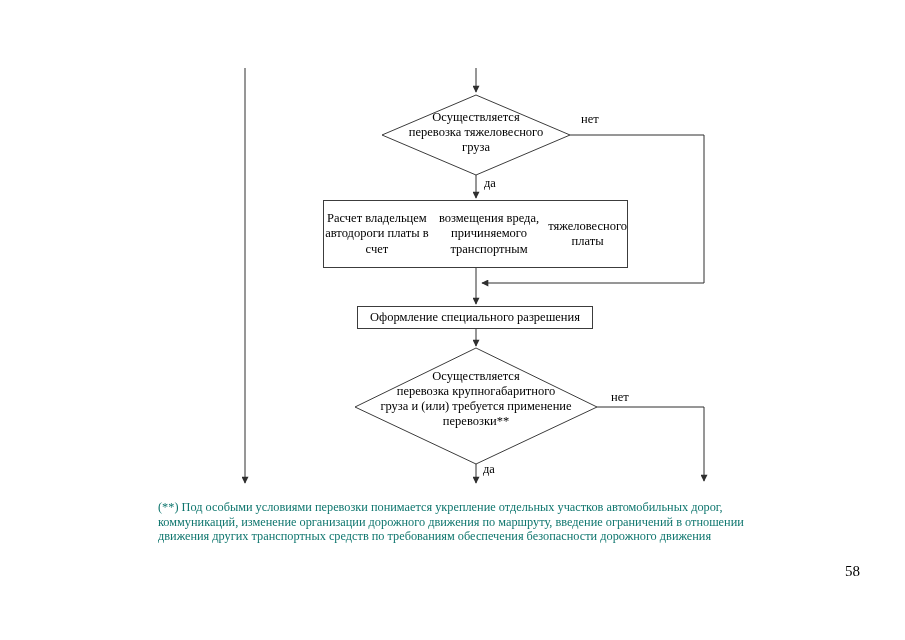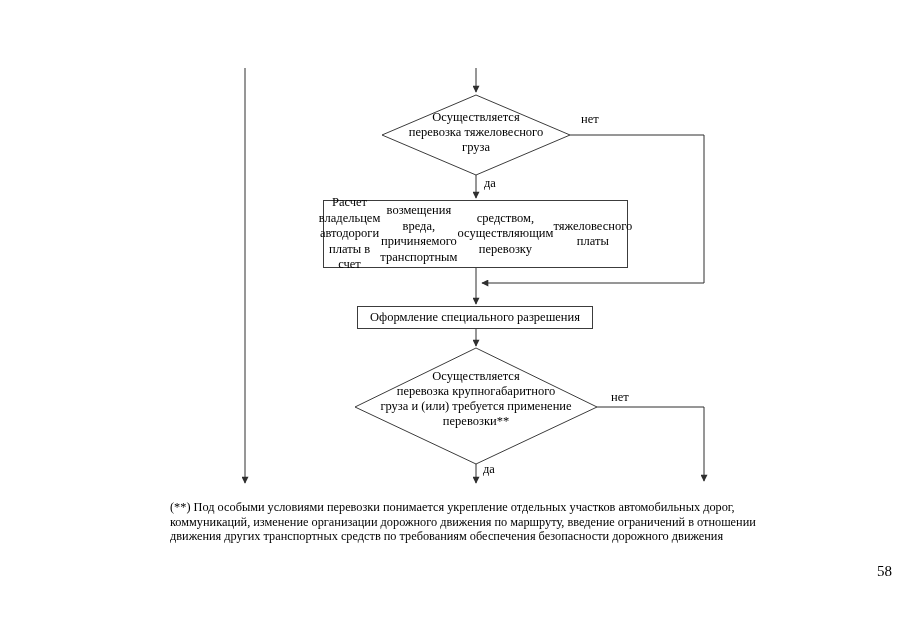--- a/index.html
+++ b/index.html
@@ -44,31 +44,31 @@
     line-height: 15.5px;
   }
   .branch-label {
     position: absolute;
     font-size: 12.5px;
     line-height: 13px;
     color: #000;
   }
   #footnote {
     position: absolute;
-    left: 149px;
+    left: 137px;
     top: 500px;
     width: 680px;
     font-size: 12.3px;
     line-height: 14.6px;
-    color: #000000;
+    color: #0f766e;
   }
   .footnote-line { white-space: nowrap; }
   #page-number {
     position: absolute;
-    left: 856px;
+    left: 824px;
     top: 563px;
     font-size: 15px;
     color: #000;
   }
 </style>
 </head>
 <body>
 
 <div id="page">
 
@@ -105,21 +105,20 @@
     <div>перевозка тяжеловесного</div>
     <div>груза</div>
   </div>
 
   <div class="branch-label" style="left:560px; top:113px;">нет</div>
   <div class="branch-label" style="left:463px; top:177px;">да</div>
 
   <div class="process-box" style="left:302px; top:200px; width:303px; height:66px;">
     <div>Расчет владельцем автодороги платы в счет</div>
     <div>возмещения вреда, причиняемого транспортным</div>
-    <div>средством, осуществляющим перевозку</div>
     <div>тяжеловесного платы</div>
   </div>
 
   <div class="process-box" style="left:336px; top:306px; width:234px; height:21px;">
     <div>Оформление специального разрешения</div>
   </div>
 
   <div class="node-text" style="left:339px; top:369px; width:232px;">
     <div>Осуществляется</div>
     <div>перевозка крупногабаритного</div>

